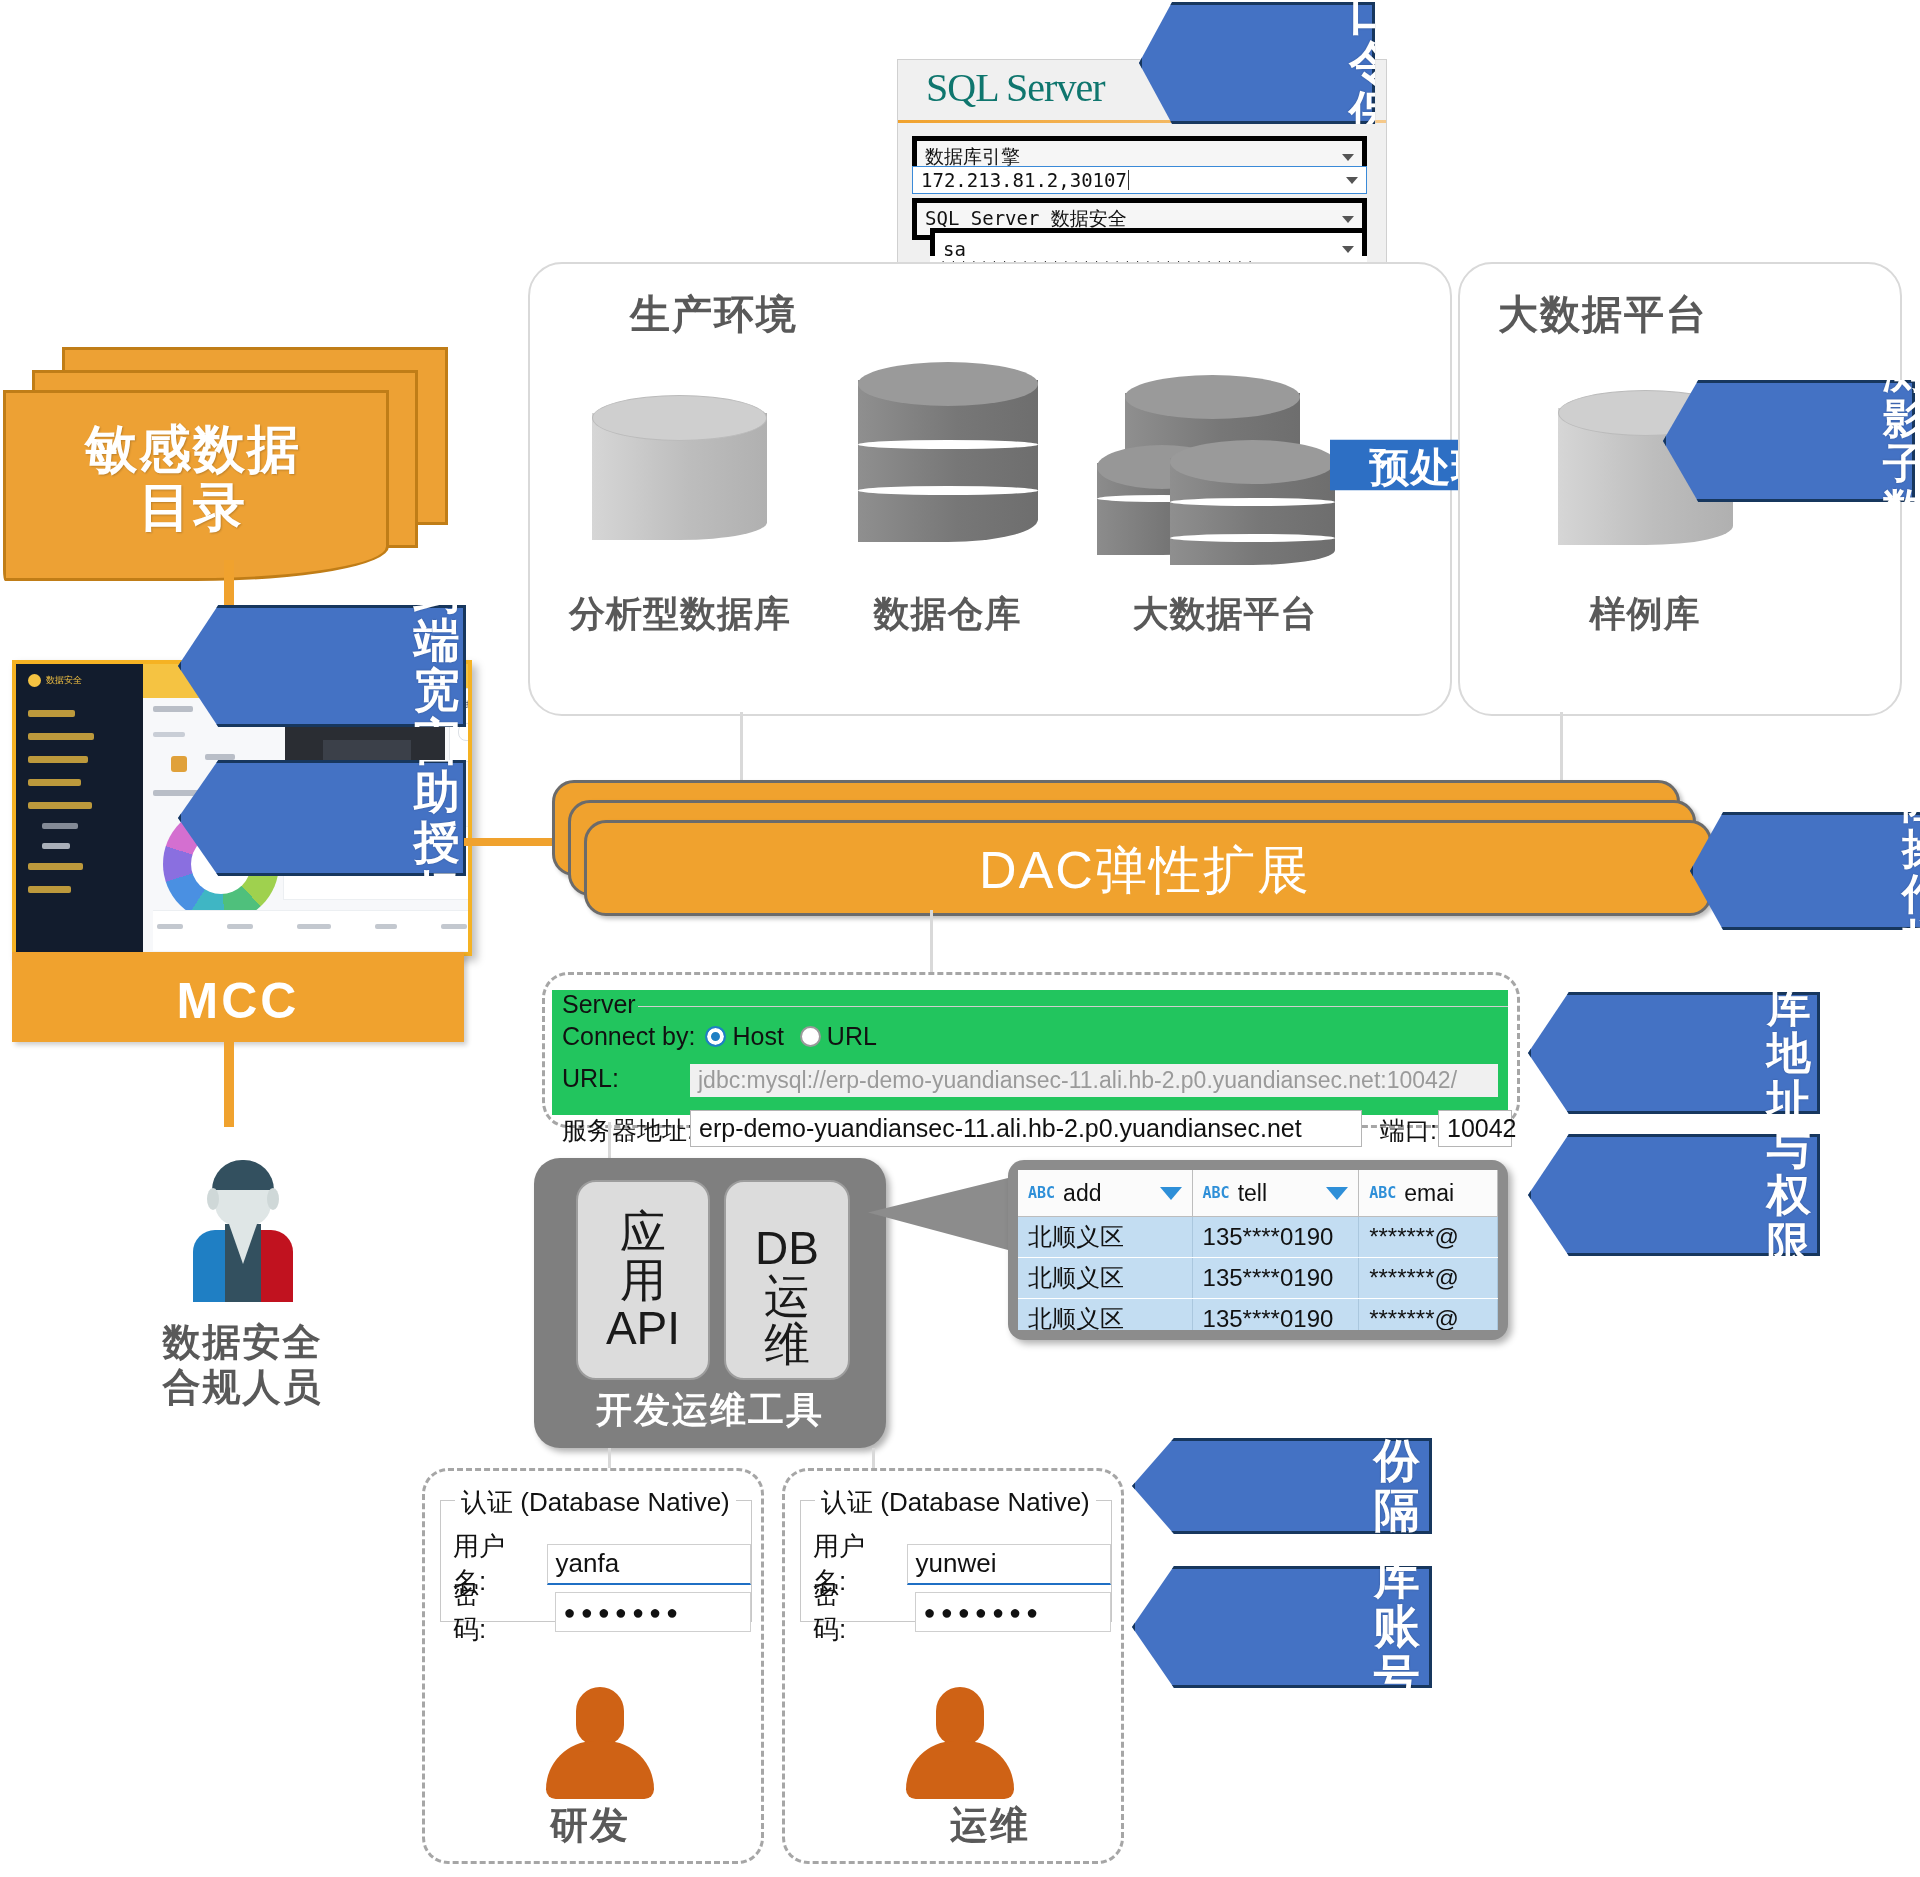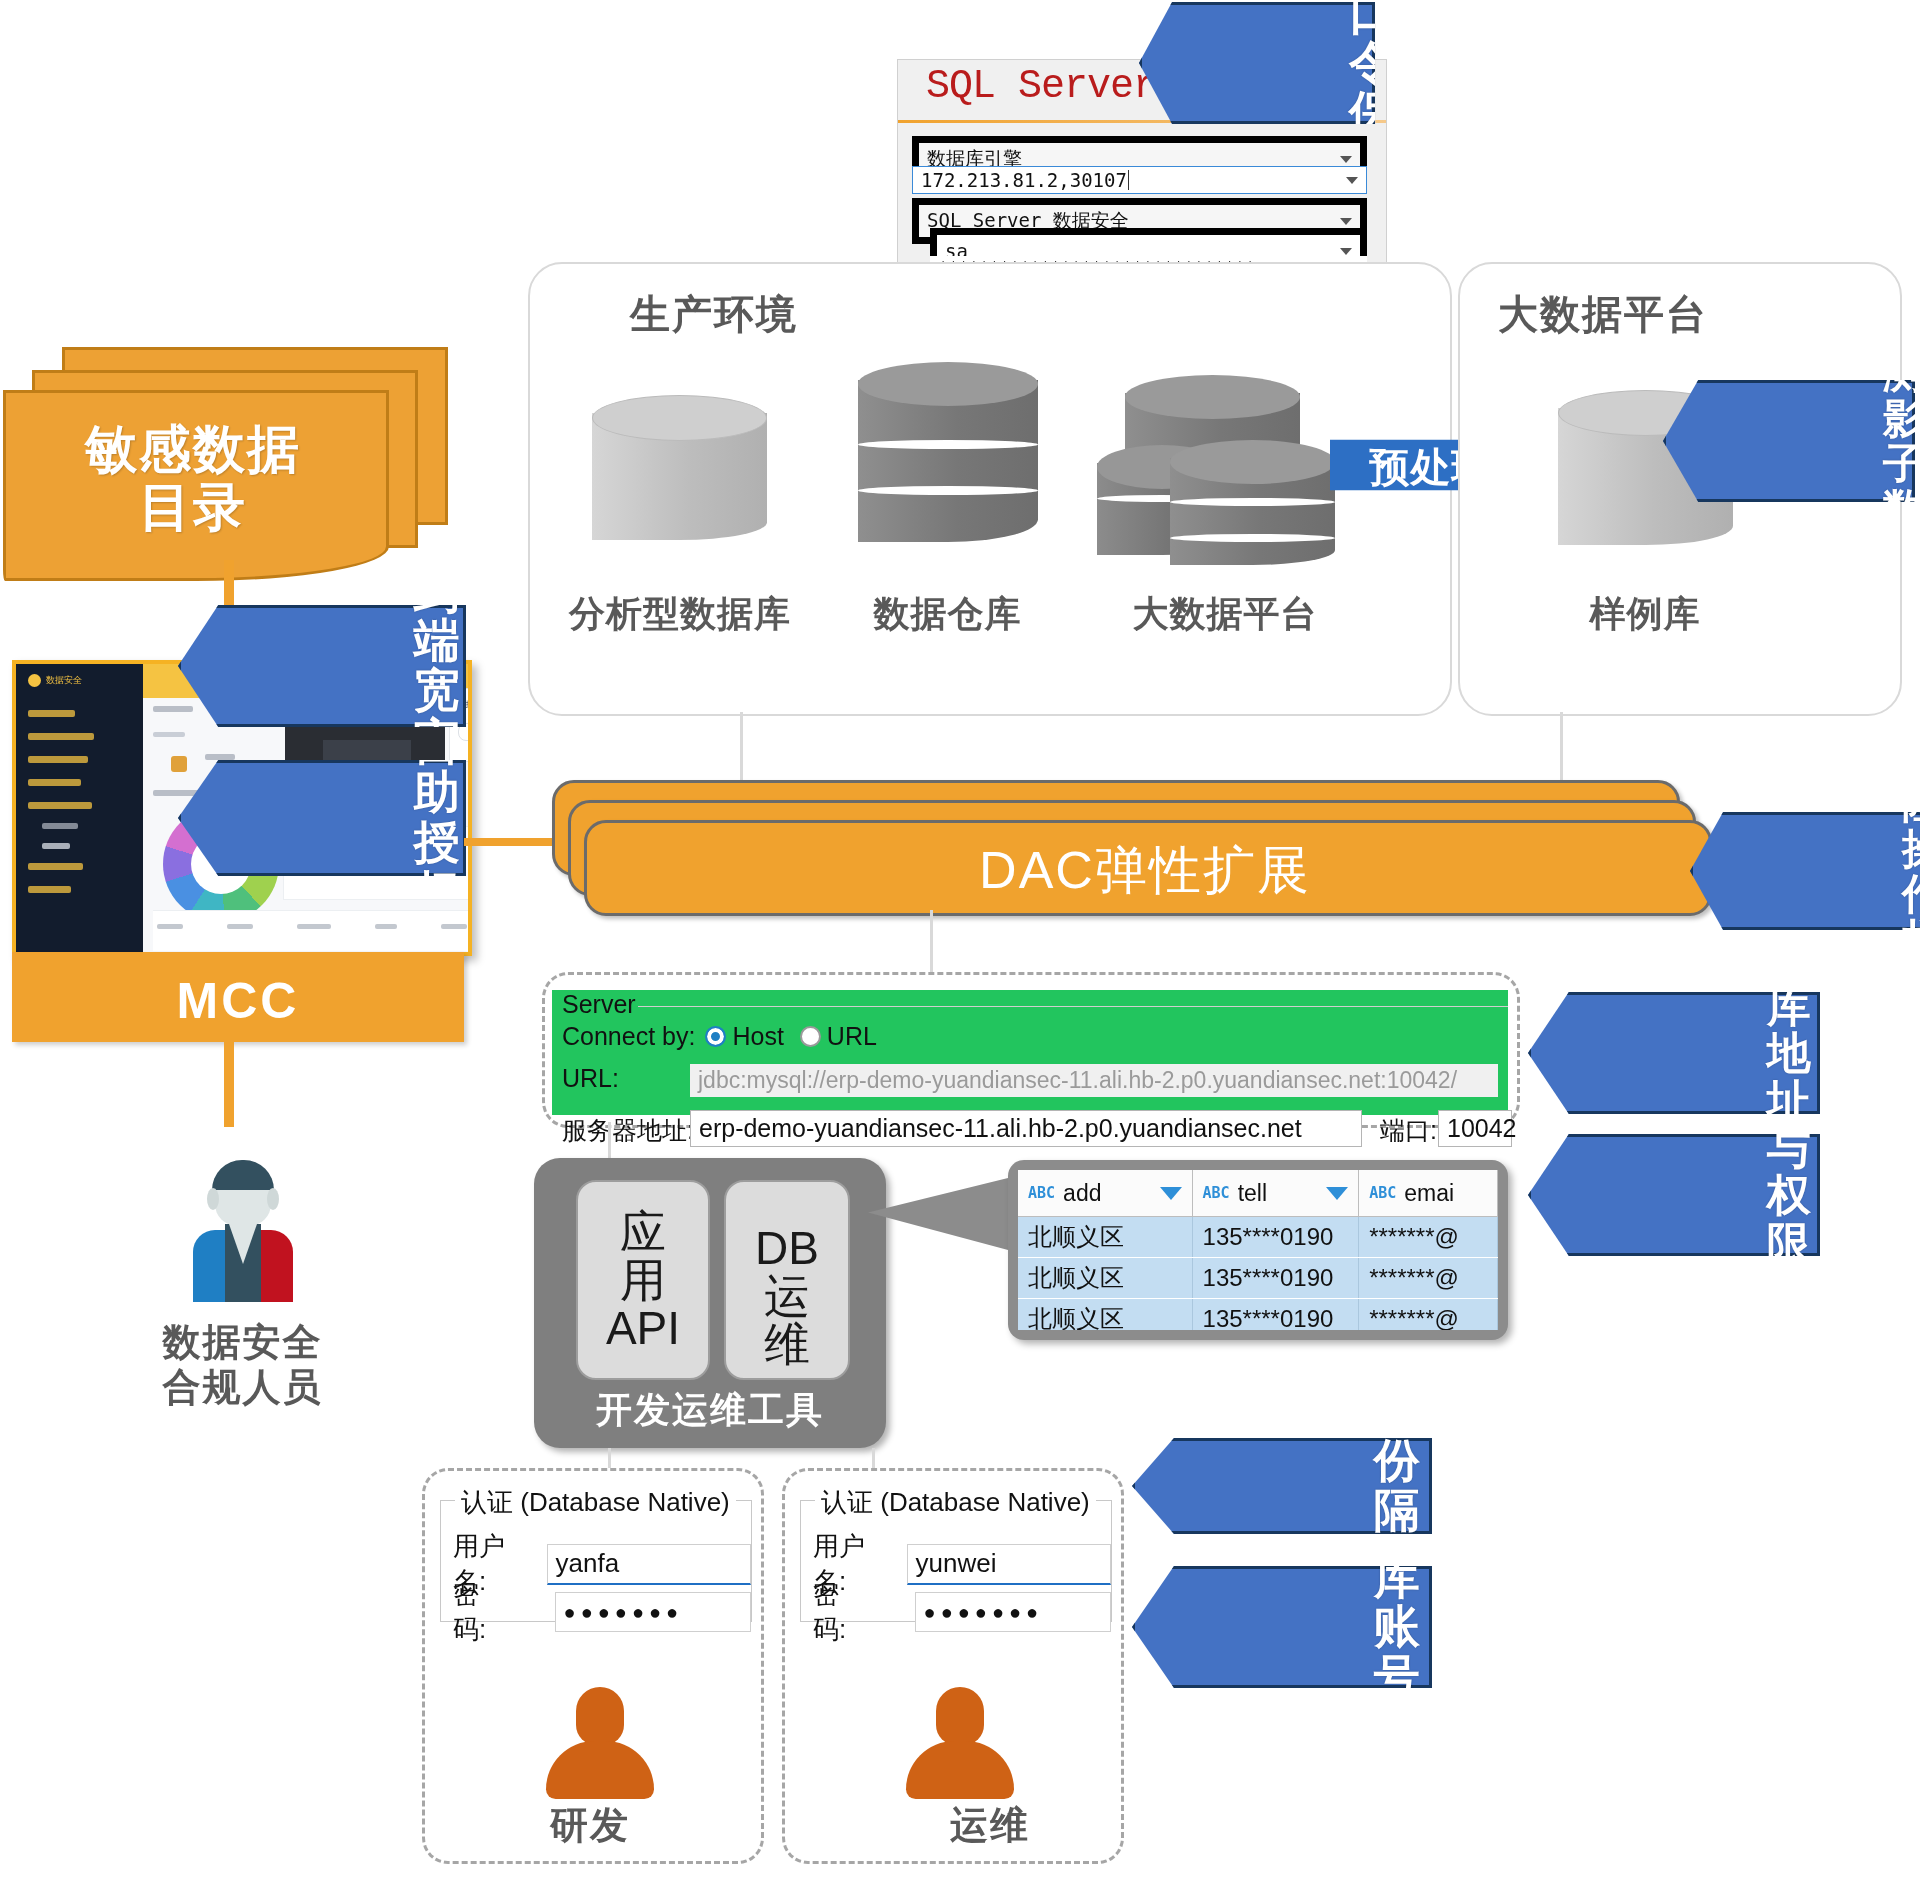--- a/index.html
+++ b/index.html
@@ -42,21 +42,21 @@
 
   
   .dac{position:absolute;background:#f0a22e;border:3px solid #6b6b6b;border-radius:22px;
        box-shadow:3px 3px 4px rgba(0,0,0,.25);}
 
   
   .winbox{position:absolute;background:#f0f0f0;border:1px solid #d0d0d0;
           font-family:"DejaVu Sans Mono","Liberation Mono",monospace;}
   .field{background:#fff;border:1px solid #adadad;box-sizing:border-box;
          display:flex;align-items:center;padding:0 8px;font-size:19px;color:#111;}
-  .combo{background:#f6f6f6;border:7px solid #000000;box-sizing:border-box;
+  .combo{background:#f6f6f6;border:5px solid #000000;box-sizing:border-box;
          display:flex;align-items:center;justify-content:space-between;
          padding:16px 8px;font-size:19px;color:#111;}
   .caretdn{width:0;height:0;border-left:6px solid transparent;border-right:6px solid transparent;
            border-top:7px solid #555;}
 
   
   .dashed{position:absolute;border:3px dashed #a6a6a6;border-radius:26px;background:#fff;}
 
   
   .greybox{position:absolute;background:#7f7f7f;border-radius:26px;
@@ -105,22 +105,22 @@
   .mcc-title{position:absolute;color:#fff;font-weight:bold;font-size:50px;letter-spacing:3px;
              width:100%;text-align:center;}
   .mcc-plate{position:absolute;background:#f0a22e;box-shadow:3px 3px 5px rgba(0,0,0,.2);}
 
   .orange-person{position:absolute;}
 </style>
 </head>
 <body>
 
 <div class="winbox" style="left:897px;top:59px;width:488px;height:228px;">
-  <div style="position:absolute;left:28px;top:4px;font-size:40px;color:#b91c1c;
-              font-family:Liberation Mono, monospace;letter-spacing:-1px;">SQL Server</div>
+  <div style="position:absolute;left:28px;top:4px;font-size:40px;color:#0f766e;
+              font-family:Liberation Serif, serif;letter-spacing:-1px;">SQL Server</div>
   <div style="position:absolute;left:0;top:60px;width:100%;height:3px;
               background:linear-gradient(90deg,#f0a22e,#f6c98a);"></div>
 
   <div class="combo" style="position:absolute;left:14px;top:76px;width:455px;height:27px;">
     <span>数据库引擎</span>
     <span class="caretdn"></span>
   </div>
 
   <div class="field" style="position:absolute;left:14px;top:106px;width:455px;height:28px;border-color:#3a8ad8;">
     <span>172.213.81.2,30107</span>

